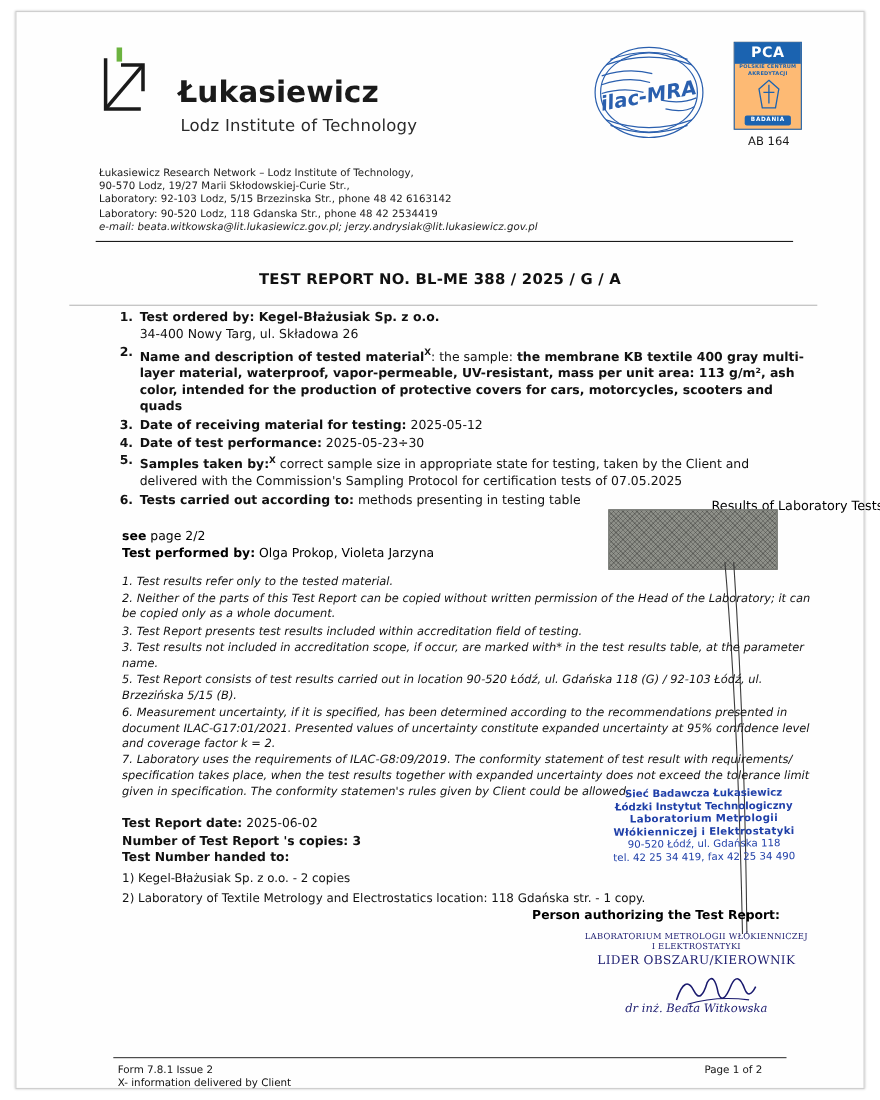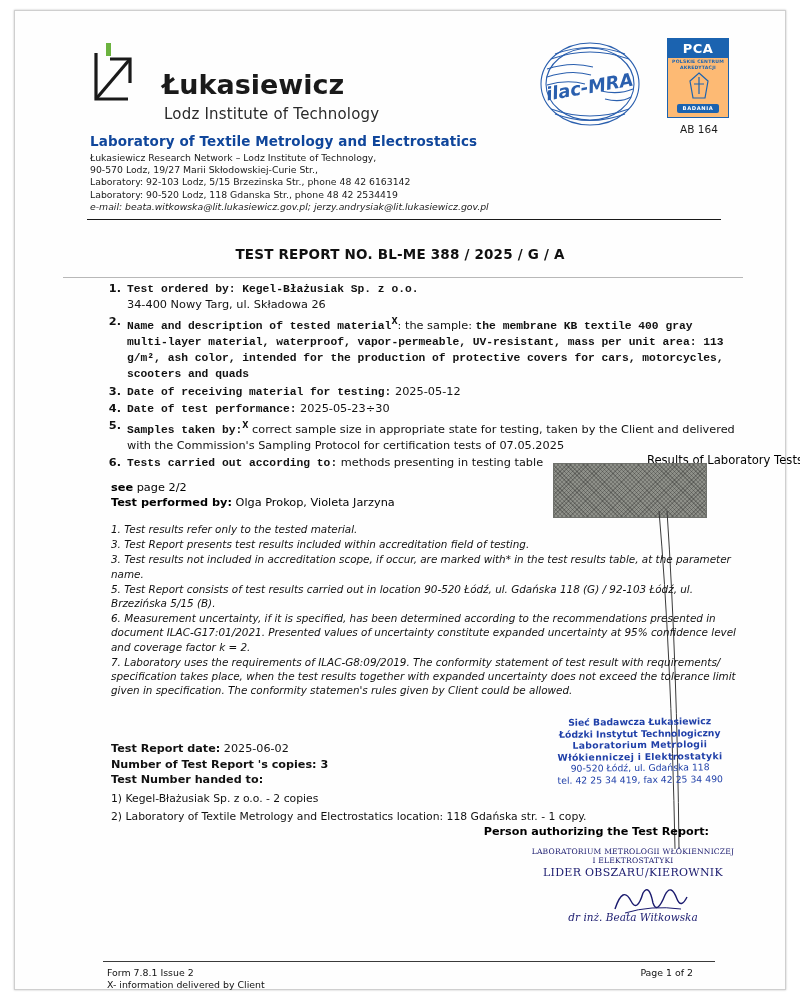--- a/index.html
+++ b/index.html
@@ -221,21 +221,21 @@
     line-height: 15.3px;
   }
   .item .num {
     position: absolute;
     left: 0;
     top: 0;
     width: 16px;
     text-align: right;
     font-weight: bold;
   }
-  .b { font-weight: bold; font-family: Liberation Mono, monospace; }
+  .b { font-weight: bold; }
   .sup { font-size: 8px; vertical-align: super; font-weight: bold; }
 
   
   .results-head {
     position: absolute;
     left: 0;
     top: 442px;
     width: 100%;
     text-align: right;
     font-size: 11.6px;
@@ -438,21 +438,20 @@
             <svg width="22" height="28" viewBox="0 0 22 28">
               <path d="M11 1 L20 9 L17 26 L5 26 L2 9 Z" fill="none" stroke="#1b63b0" stroke-width="1.2"></path>
               <path d="M11 5 L11 22 M6 12 L16 12" stroke="#1b63b0" stroke-width="1.2" fill="none"></path>
             </svg>
           </div>
           <div class="pca-badania"><span>BADANIA</span></div>
         </div>
       </div>
       <div class="ab-num">AB 164</div>
 
-      <div class="lab-title">Laboratory of Textile Metrology and Electrostatics</div>
       <div class="addr">
         <div>Łukasiewicz Research Network – Lodz Institute of Technology,</div>
         <div>90-570 Lodz, 19/27 Marii Skłodowskiej-Curie Str.,</div>
         <div>Laboratory: 92-103 Lodz, 5/15 Brzezinska Str., phone 48 42 6163142</div>
         <div>Laboratory: 90-520  Lodz, 118 Gdanska Str., phone 48 42 2534419</div>
         <div><span class="mail-label">e-mail:</span>
           <span class="mail">beata.witkowska@lit.lukasiewicz.gov.pl;  jerzy.andrysiak@lit.lukasiewicz.gov.pl</span></div>
       </div>
 
       <div class="hr-top"></div>
@@ -495,20 +494,21 @@
       <div class="material-photo"></div>
       <div class="photo-lines">
         <svg width="90" height="340" viewBox="0 0 90 340">
           <path d="M44 0 Q56 140 60 338" fill="none" stroke="#3a3a3a" stroke-width="1"></path>
           <path d="M52 0 Q62 150 64 338" fill="none" stroke="#3a3a3a" stroke-width="1"></path>
         </svg>
       </div>
 
       <div class="notes">
         <p>1.  Test results refer only to the tested material.</p>
+        <p>2.  Neither of the parts of this Test Report can be copied without written permission of the Head of the Laboratory; it can be copied only as a whole document.</p>
         <p>3.  Test Report presents test results included within accreditation  field of testing.</p>
         <p>3.  Test results not included in accreditation scope, if occur, are marked with* in the test results table, at the parameter name.</p>
         <p>5.  Test Report consists of test results carried out in location 90-520 Łódź, ul. Gdańska 118 (G) / 92-103 Łódź, ul. Brzezińska 5/15 (B).</p>
         <p>6.  Measurement uncertainty, if it is specified, has been determined according to the recommendations presented in document ILAC-G17:01/2021. Presented values of uncertainty constitute expanded uncertainty at 95% confidence level  and coverage factor k = 2.</p>
         <p>7.  Laboratory uses the requirements of ILAC-G8:09/2019. The conformity statement of test result with requirements/ specification takes place, when the test results together with expanded uncertainty does not exceed the tolerance limit given in specification. The conformity statemen's rules given by Client could be allowed.</p>
       </div>
 
       <div class="tail">
         <div><span class="bold">Test Report date:</span><span> 2025-06-02</span></div>
         <div><span class="bold">Number of Test Report 's copies:</span><span class="bold"> 3</span></div>

